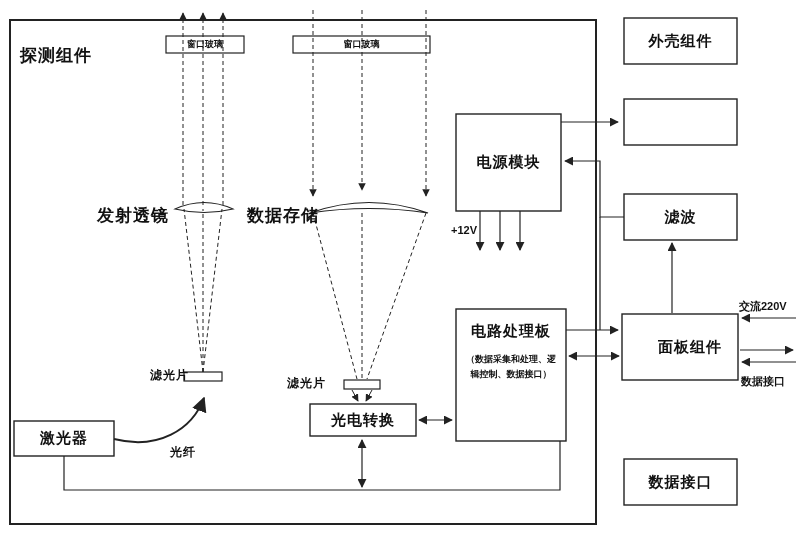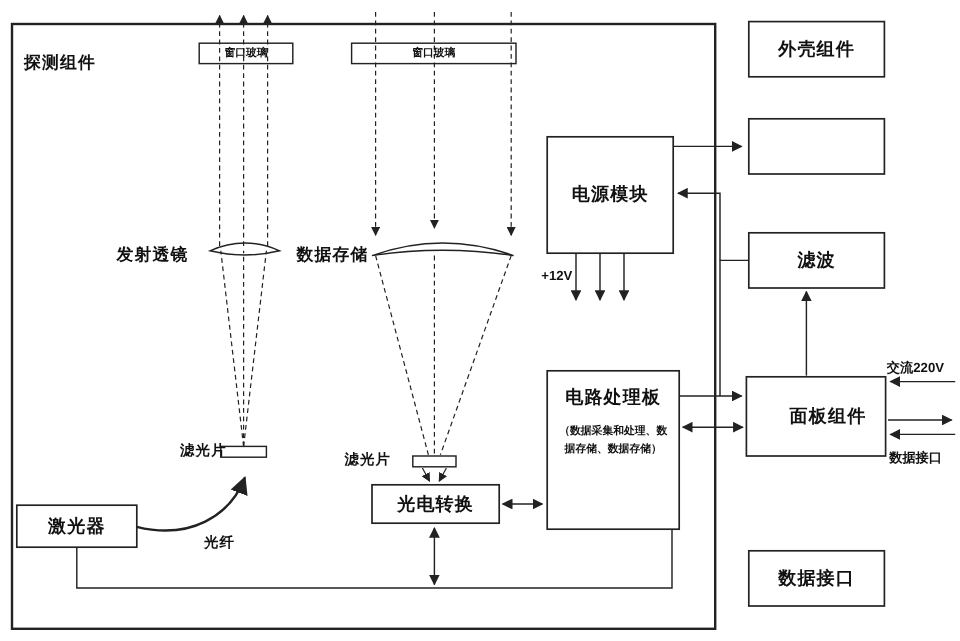--- a/index.html
+++ b/index.html
@@ -7,21 +7,21 @@
     position:relative;width:800px;height:534px;background:#ffffff;
     font-family:"Liberation Sans","DejaVu Sans",sans-serif;color:#111;
     overflow:hidden;
   }
   .stage svg{position:absolute;left:0;top:0;}
   .box-label{
     position:absolute;display:flex;align-items:center;justify-content:center;
     font-weight:bold;font-size:15px;letter-spacing:1px;color:#111;text-align:center;
   }
   .txt{
-    position:absolute;font-weight:bold;font-size:14px;letter-spacing:1px;
+    position:absolute;font-weight:bold;font-size:17px;letter-spacing:1px;
     color:#111;white-space:nowrap;
   }
   .tiny{font-size:9px;letter-spacing:0;}
   .mid{font-size:12px;}
   .ann{font-size:11px;letter-spacing:0;}
   .sub{
     position:absolute;font-size:9px;font-weight:bold;line-height:1.7;
     text-align:center;letter-spacing:0;color:#111;
   }
 </style>
@@ -116,21 +116,21 @@
 
   <div class="box-label" style="left:14px;top:421px;width:100px;height:35px;">激光器</div>
   <div class="txt mid" style="left:170px;top:444px;">光纤</div>
 
   <div class="box-label" style="left:456px;top:114px;width:105px;height:97px;">电源模块</div>
 
   <div class="box-label" style="left:310px;top:404px;width:106px;height:32px;">光电转换</div>
   <div class="txt ann" style="left:437px;top:224px;margin-left:14px;">+12V</div>
 
   <div class="box-label" style="left:456px;top:320px;width:110px;height:22px;">电路处理板</div>
-  <div class="sub" style="left:462px;top:352px;width:98px;">（数据采集和处理、数据存储、数据存储）</div>
+  <div class="sub" style="left:462px;top:352px;width:98px;">（数据采集和处理、逻辑控制、数据接口）</div>
 
   <div class="box-label" style="left:624px;top:18px;width:113px;height:46px;">外壳组件</div>
   <div class="box-label" style="left:624px;top:194px;width:113px;height:46px;">滤波</div>
   <div class="box-label" style="left:622px;top:314px;width:136px;height:66px;">面板组件</div>
   <div class="box-label" style="left:624px;top:459px;width:113px;height:46px;">数据接口</div>
 
   <div class="txt ann" style="left:739px;top:299px;">交流220V</div>
   <div class="txt ann" style="left:741px;top:374px;">数据接口</div>
 
 </div>

